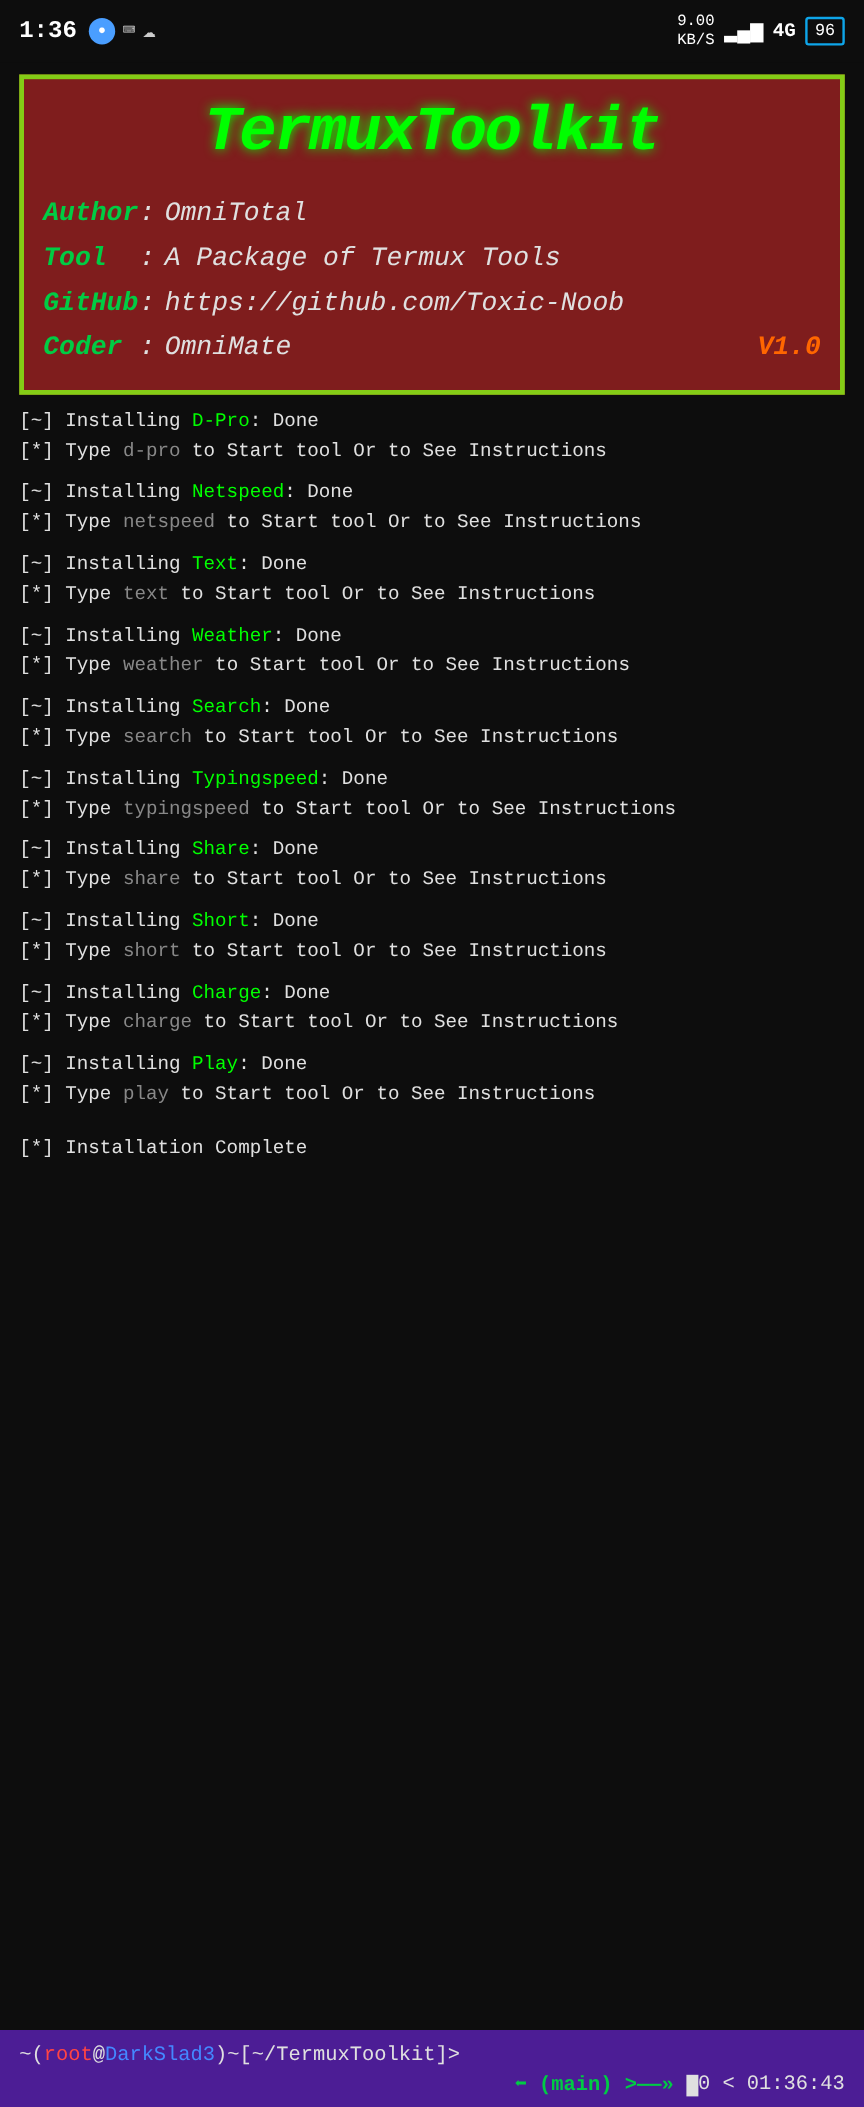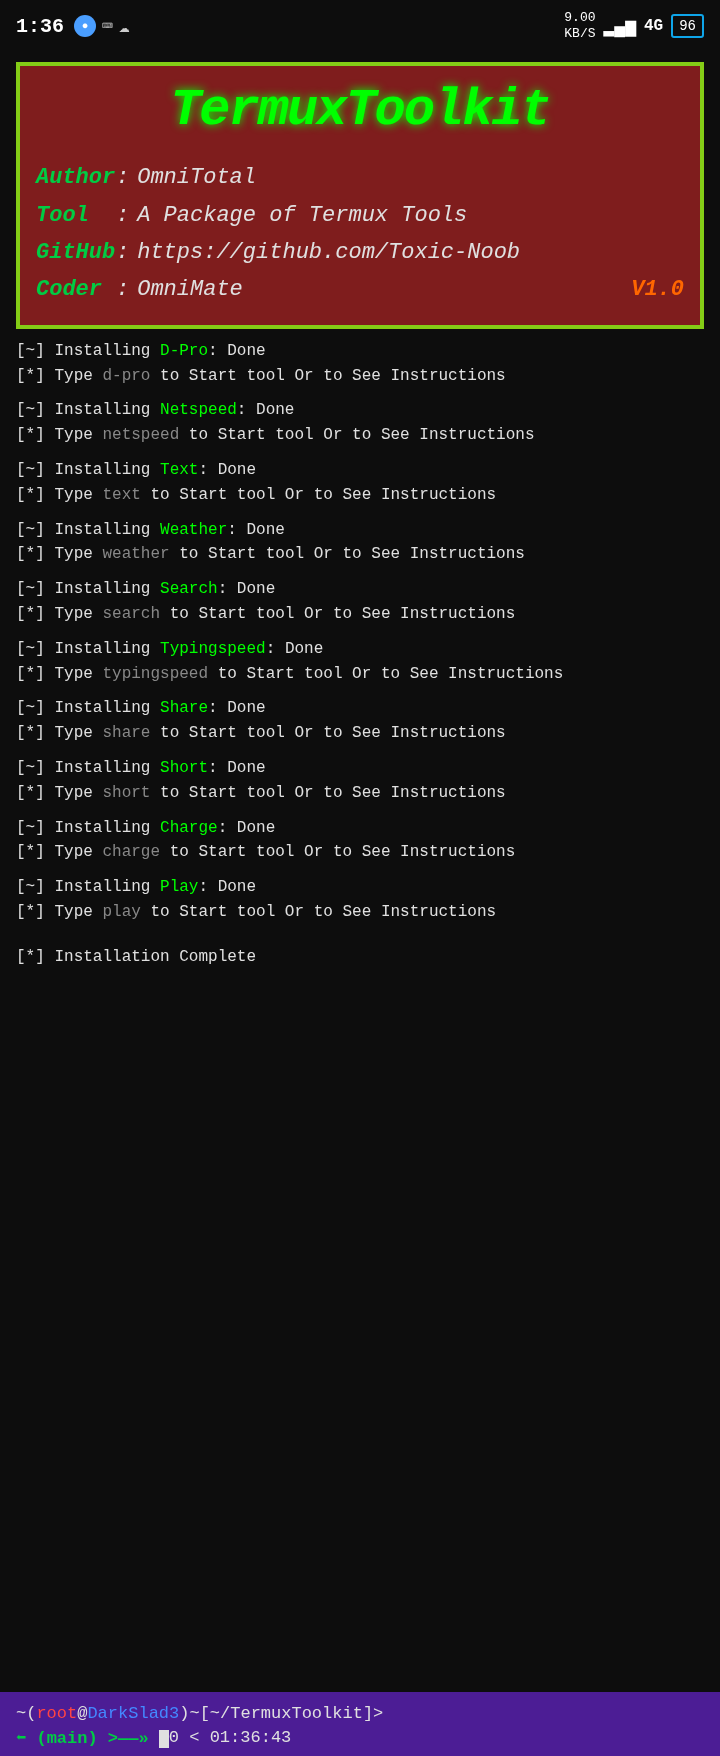--- a/index.html
+++ b/index.html
@@ -217,21 +217,21 @@
     .prompt-host {
       color: #4488ff;
     }
 
     .prompt-arrow {
       color: #e0e0e0;
     }
 
     .bottom-row {
       display: flex;
-      justify-content: flex-start;
+      justify-content: flex-end;
       align-items: center;
       font-size: 17px;
       font-family: 'Courier New', monospace;
     }
 
     .bottom-left {
       color: #00cc44;
       font-weight: bold;
     }
 

